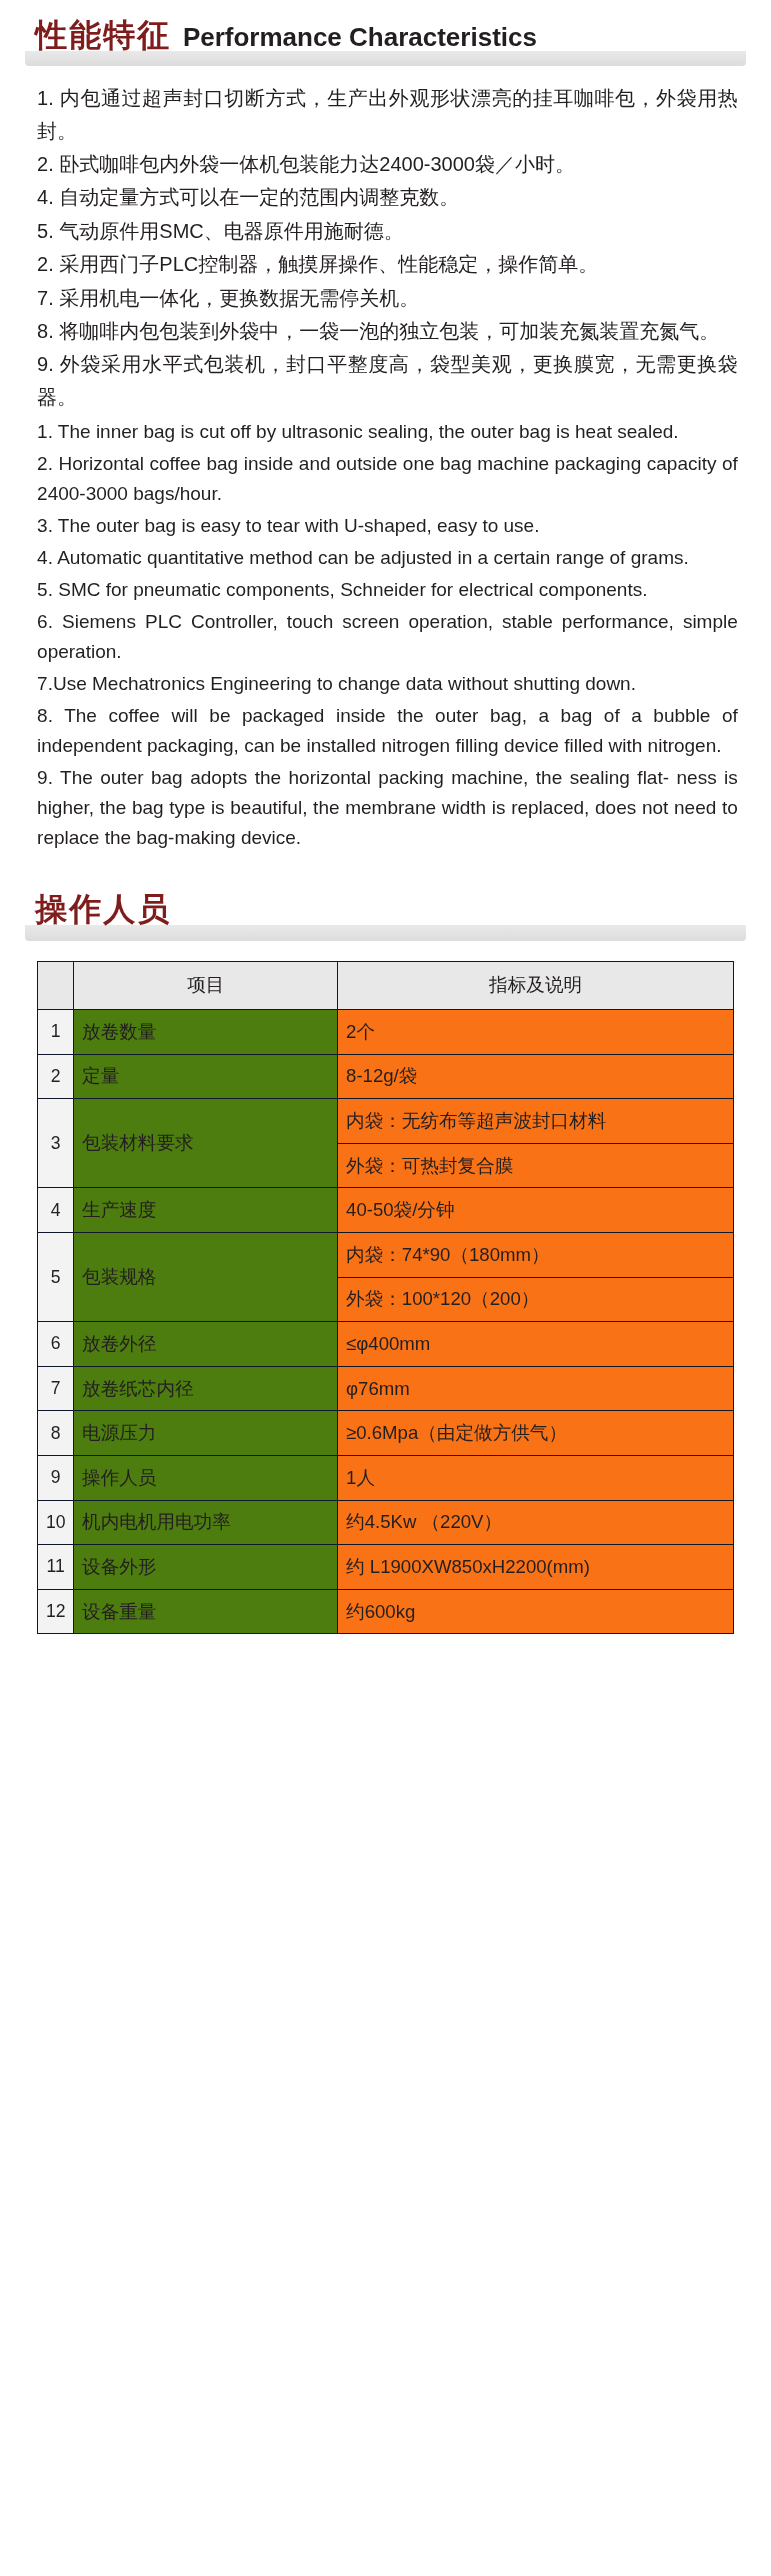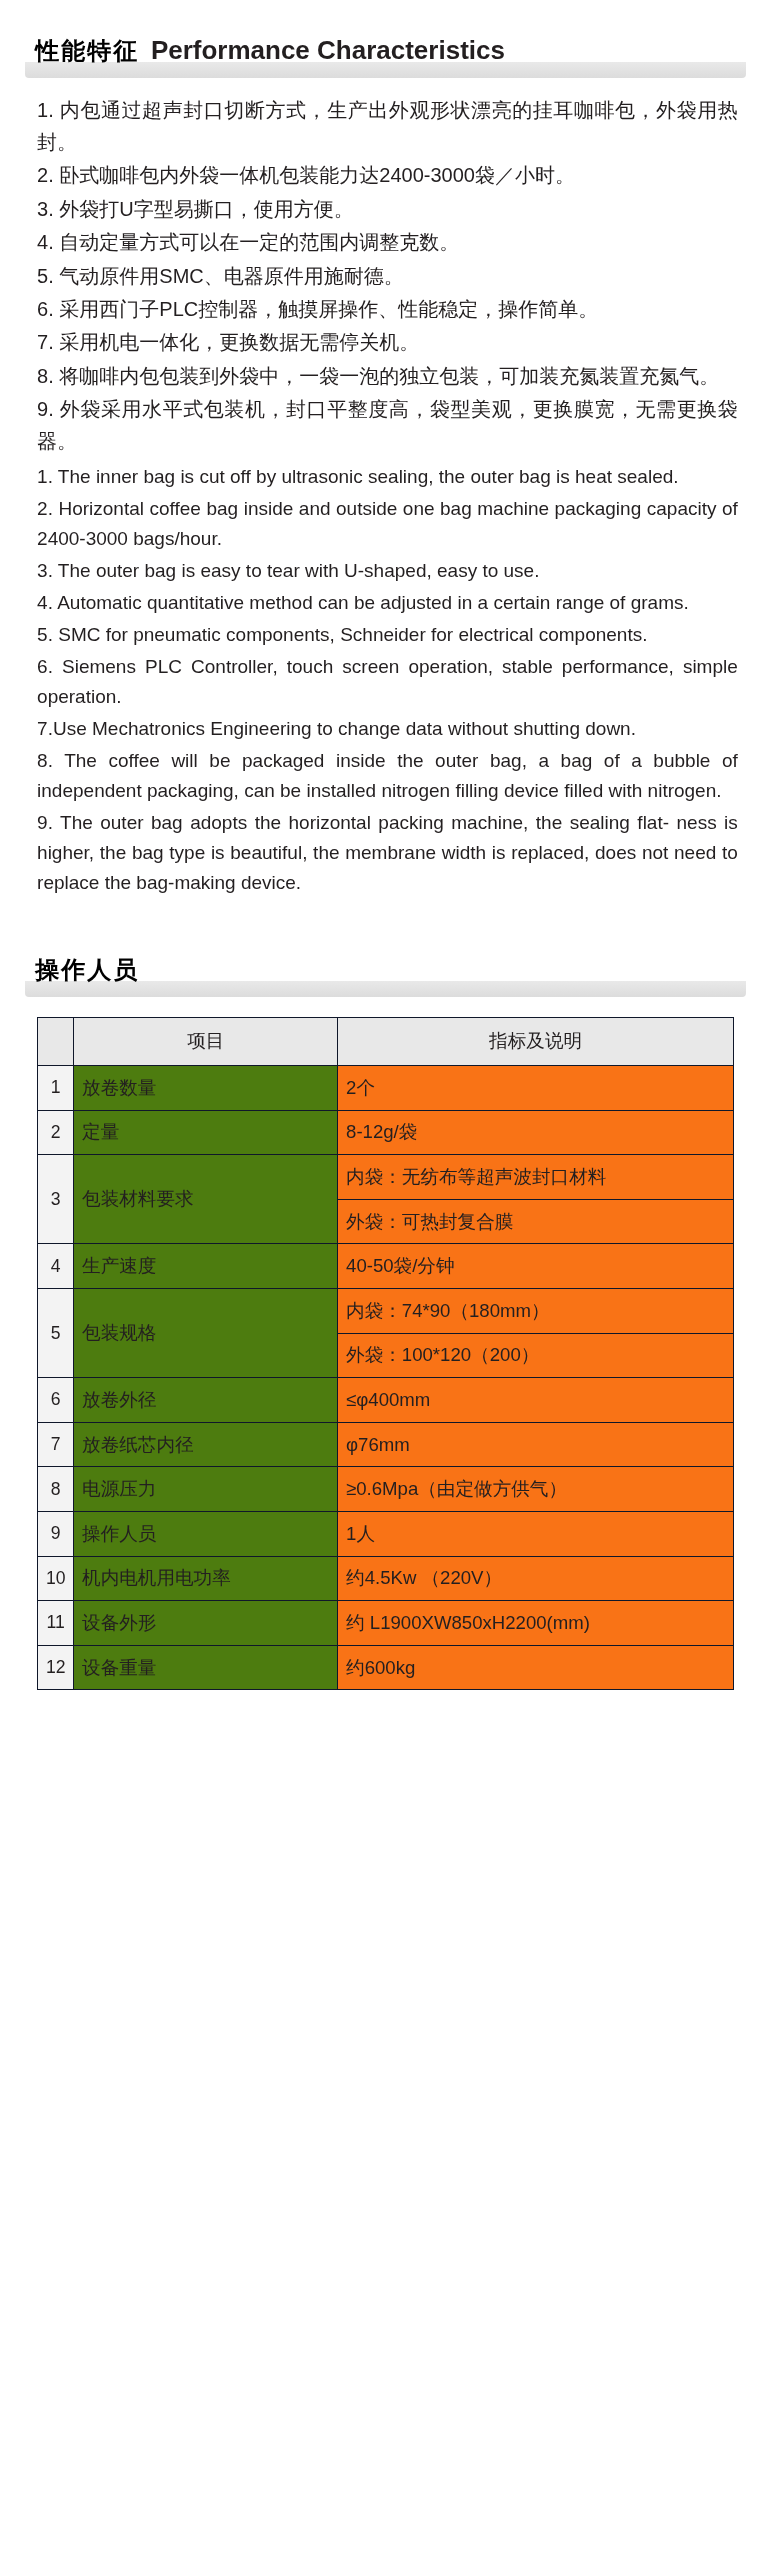--- a/index.html
+++ b/index.html
@@ -37,26 +37,25 @@
   }
   .section-head .titles {
     position: relative;
     z-index: 1;
     display: flex;
     align-items: baseline;
     padding-left: 9.8px;
     white-space: nowrap;
   }
   .title-cn {
-    font-size: 24px;
+    font-size: 32px;
     font-weight: bold;
     letter-spacing: 2px;
-    color: #000000;
+    color: #7f1d1d;
     line-height: 1.1;
-    margin-top: 20px;
   }
   .title-en {
     font-size: 26px;
     font-weight: bold;
     color: #231f20;
     margin-left: 11.7px;
     line-height: 1.1;
     text-align: center;
   }
 
@@ -136,24 +135,23 @@
     <div class="bar"></div>
     <div class="titles">
       <span class="title-cn">性能特征</span>
       <span class="title-en">Performance Characteristics</span>
     </div>
   </div>
 
   <div class="body-block">
     <p class="para-cn">1. 内包通过超声封口切断方式，生产出外观形状漂亮的挂耳咖啡包，外袋用热封。</p>
     <p class="para-cn">2. 卧式咖啡包内外袋一体机包装能力达2400-3000袋／小时。</p>
-    <p class="para-cn">3. 外袋打U字型易撕口，使用方便。</p>
     <p class="para-cn">4. 自动定量方式可以在一定的范围内调整克数。</p>
     <p class="para-cn">5. 气动原件用SMC、电器原件用施耐德。</p>
-    <p class="para-cn">6. 采用西门子PLC控制器，触摸屏操作、性能稳定，操作简单。</p>
+    <p class="para-cn">2. 采用西门子PLC控制器，触摸屏操作、性能稳定，操作简单。</p>
     <p class="para-cn">7. 采用机电一体化，更换数据无需停关机。</p>
     <p class="para-cn">8. 将咖啡内包包装到外袋中，一袋一泡的独立包装，可加装充氮装置充氮气。</p>
     <p class="para-cn">9. 外袋采用水平式包装机，封口平整度高，袋型美观，更换膜宽，无需更换袋器。</p>
 
     <p class="para-en gap-before-en">1. The inner bag is cut off by ultrasonic sealing, the outer bag is heat sealed.</p>
     <p class="para-en">2. Horizontal coffee bag inside and outside one bag machine packaging capacity of 2400-3000 bags/hour.</p>
     <p class="para-en">3. The outer bag is easy to tear with U-shaped, easy to use.</p>
     <p class="para-en">4. Automatic quantitative method can be adjusted in a certain range of grams.</p>
     <p class="para-en">5. SMC for pneumatic components, Schneider for electrical components.</p>
     <p class="para-en">6. Siemens PLC Controller, touch screen operation, stable performance, simple operation.</p>

